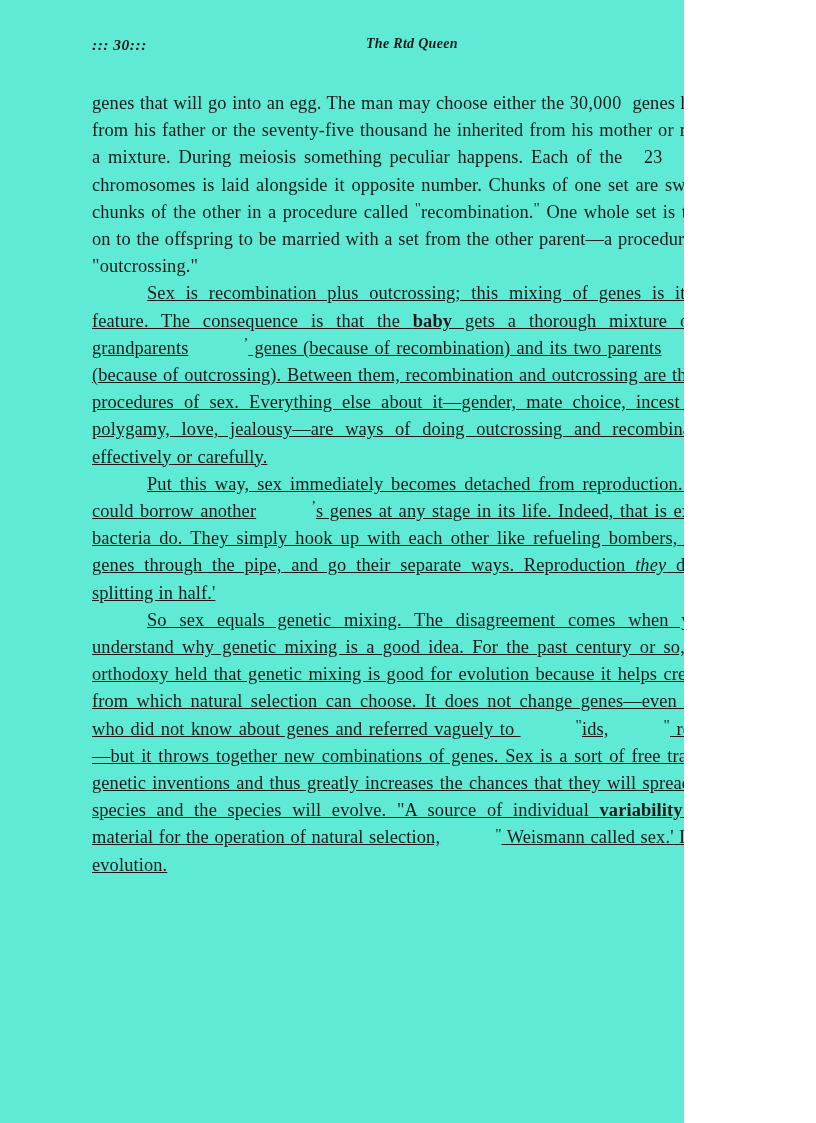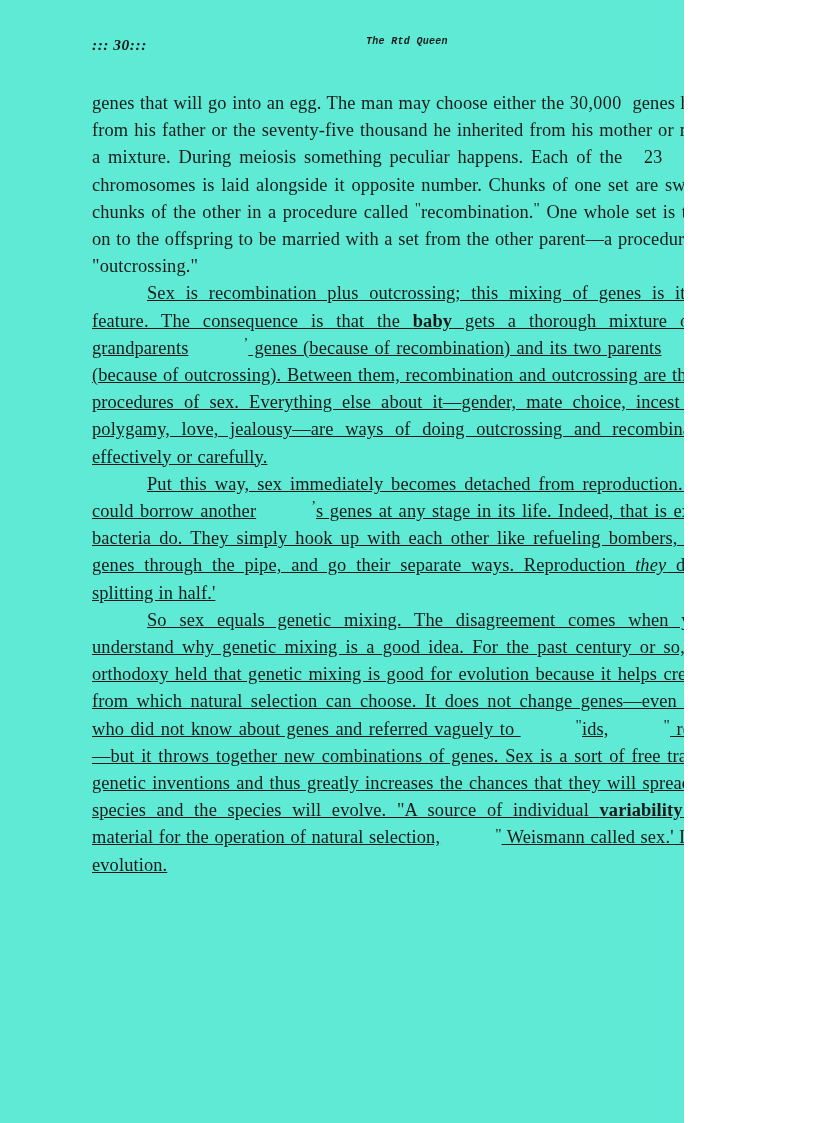--- a/index.html
+++ b/index.html
@@ -37,24 +37,23 @@
     font-size: 15.5px;
     letter-spacing: 0.5px;
     white-space: pre;
   }
   .book-title {
     position: absolute;
     left: 274px;
     top: 0;
     font-weight: bold;
     font-style: italic;
-    font-size: 10px;
+    font-size: 14px;
     letter-spacing: 0.3px;
     white-space: pre;
-    font-family: Liberation Mono, monospace;
   }
 
   
   .body-text {
     position: absolute;
     left: 92px;
     top: 90px;
     width: 678px;
   }
 

